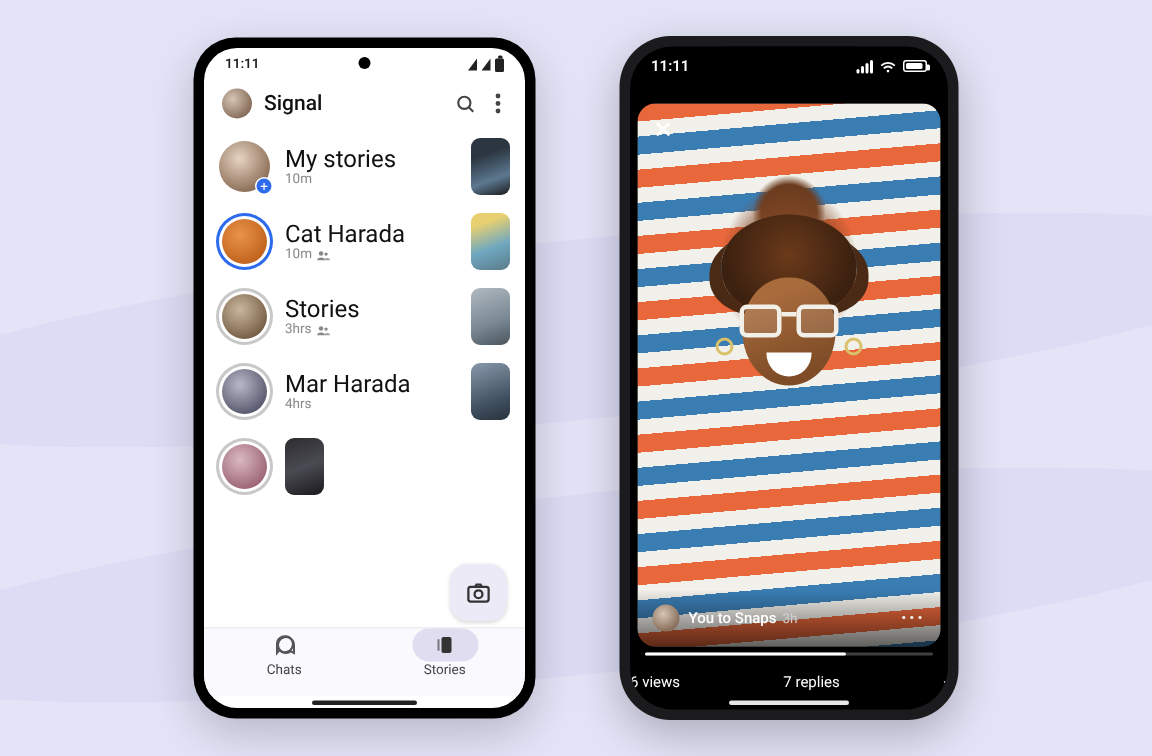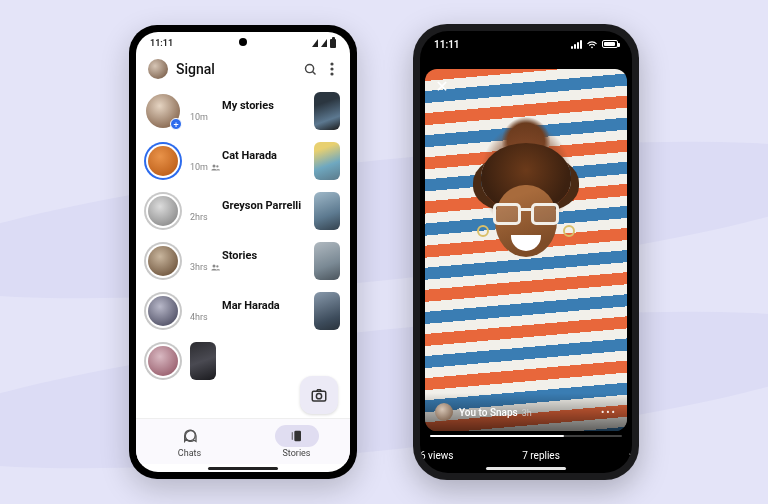--- a/index.html
+++ b/index.html
@@ -121,21 +121,21 @@
   .av3 { background: radial-gradient(circle at 40% 35%, #c9b69e, #5c4129); }
   .av4 { background: radial-gradient(circle at 40% 35%, #b8b8c9, #3a3a50); }
   .av5 { background: radial-gradient(circle at 40% 35%, #d9b9c2, #8a4a5a); }
   .add-badge {
     position:absolute; right:-2px; bottom:-2px;
     width:12px;height:12px;border-radius:50%;
     background:#2c6bed;color:#fff;font-size:9px;line-height:12px;text-align:center;
     border:1.5px solid #fff;
   }
   .sr-text { flex:1; min-width:0; display:flex; flex-direction:column; justify-content:center; }
-  .sr-name { font-size: 11px; font-weight:700; color:#111; line-height:1.2;margin-left:32px;}
+  .sr-name { font-size: 16px; font-weight:400; color:#111; line-height:1.2;}
   .sr-meta { font-size: 9px; color:#888; display:flex; align-items:center; gap:3px; line-height:1.2;}
   .grp-icon { width:9px;height:9px; }
   .sr-thumb {
     width: 26px; height: 38px; border-radius:6px; flex-shrink:0;
   }
   .th0 { background: linear-gradient(160deg,#2b3640 30%,#5c7890 70%,#1a1a1a); }
   .th1 { background: linear-gradient(160deg,#e8d070 20%,#6fa8c0 60%,#5b7a8a); }
   .th2 { background: linear-gradient(160deg,#9fb8c8,#5d7a90 60%,#34424e); }
   .th3 { background: linear-gradient(160deg,#b0b9c0,#7a8994 60%,#4a545c); }
   .th4 { background: linear-gradient(160deg,#8899ab,#3d4c5c 70%,#2a333c); }
@@ -151,21 +151,21 @@
     display:flex; align-items:center; justify-content:center;
     box-shadow: 0 1px 3px rgba(0,0,0,.15);
   }
 
   .and-tabs {
     height: 46px;
     border-top: 1px solid #eee;
     display:flex;
     background:#faf9fd;
   }
-  .and-tab { flex:1; display:flex; flex-direction:column; align-items:center; justify-content:center; gap:0; }
+  .and-tab { flex:1; display:flex; flex-direction:column; align-items:center; gap:0; }
   .tab-pill { padding: 3px 14px; border-radius: 12px; display:flex; align-items:center; justify-content:center;}
   .tab-pill.active { background: #e0ddf1; }
   .tab-label { font-size: 9px; color:#444; margin-top:1px;}
   .and-gesture { height: 8px; display:flex; align-items:center; justify-content:center;}
   .and-gesture::after { content:""; width: 70px; height:3px; background:#222; border-radius:2px;}
 
   
   .phone-ios {
     width: 226px;
     height: 456px;
@@ -370,30 +370,20 @@
                   <circle cx="8" cy="8" r="4"></circle>
                   <circle cx="17" cy="9" r="3"></circle>
                   <path d="M1 20c0-3 3-5 7-5s7 2 7 5"></path>
                   <path d="M14 20c0-2.6 2-4 5-4s5 1.4 5 4" opacity=".8"></path>
                 </svg>
             </div>
           </div>
           <div class="sr-thumb th1"></div>
         </div>
 
-        <div class="story-row">
-          <div class="sr-avatar-wrap ring-grey">
-              <div class="sr-avatar av2"></div>
-            </div>
-          <div class="sr-text">
-            <div class="sr-name">Greyson Parrelli</div>
-            <div class="sr-meta">2hrs</div>
-          </div>
-          <div class="sr-thumb th2"></div>
-        </div>
 
         <div class="story-row">
           <div class="sr-avatar-wrap ring-grey">
               <div class="sr-avatar av3"></div>
             </div>
           <div class="sr-text">
             <div class="sr-name">Stories</div>
             <div class="sr-meta">
               <span>3hrs</span>
               <svg class="grp-icon" viewBox="0 0 24 24" fill="#888">

